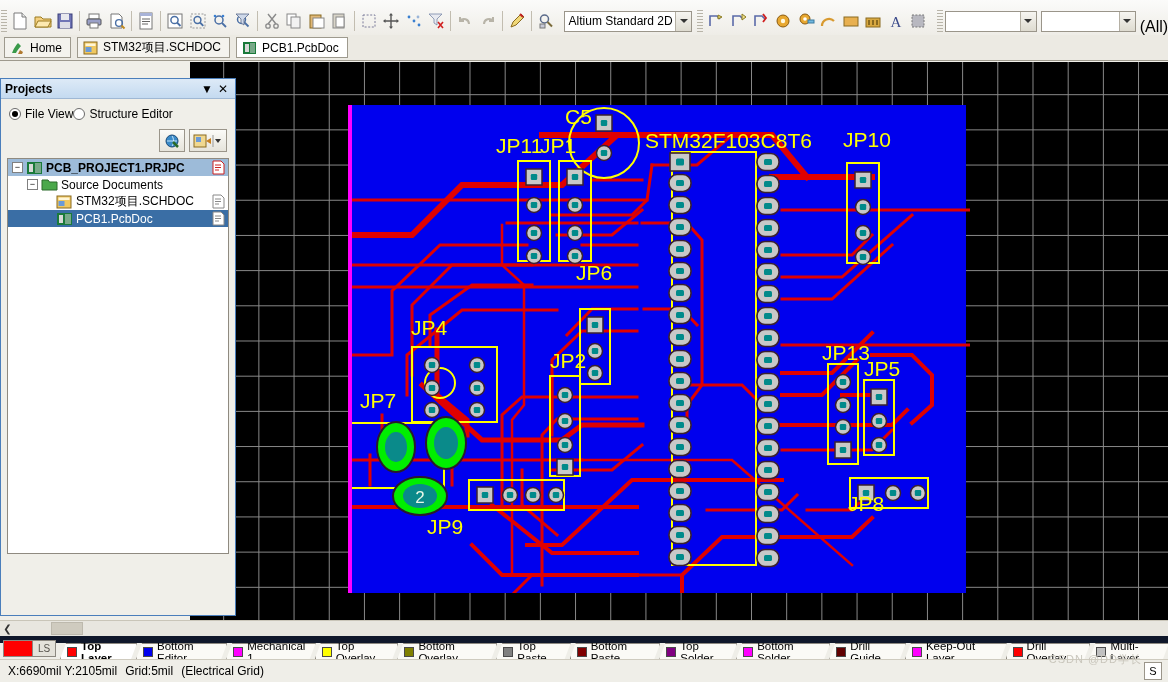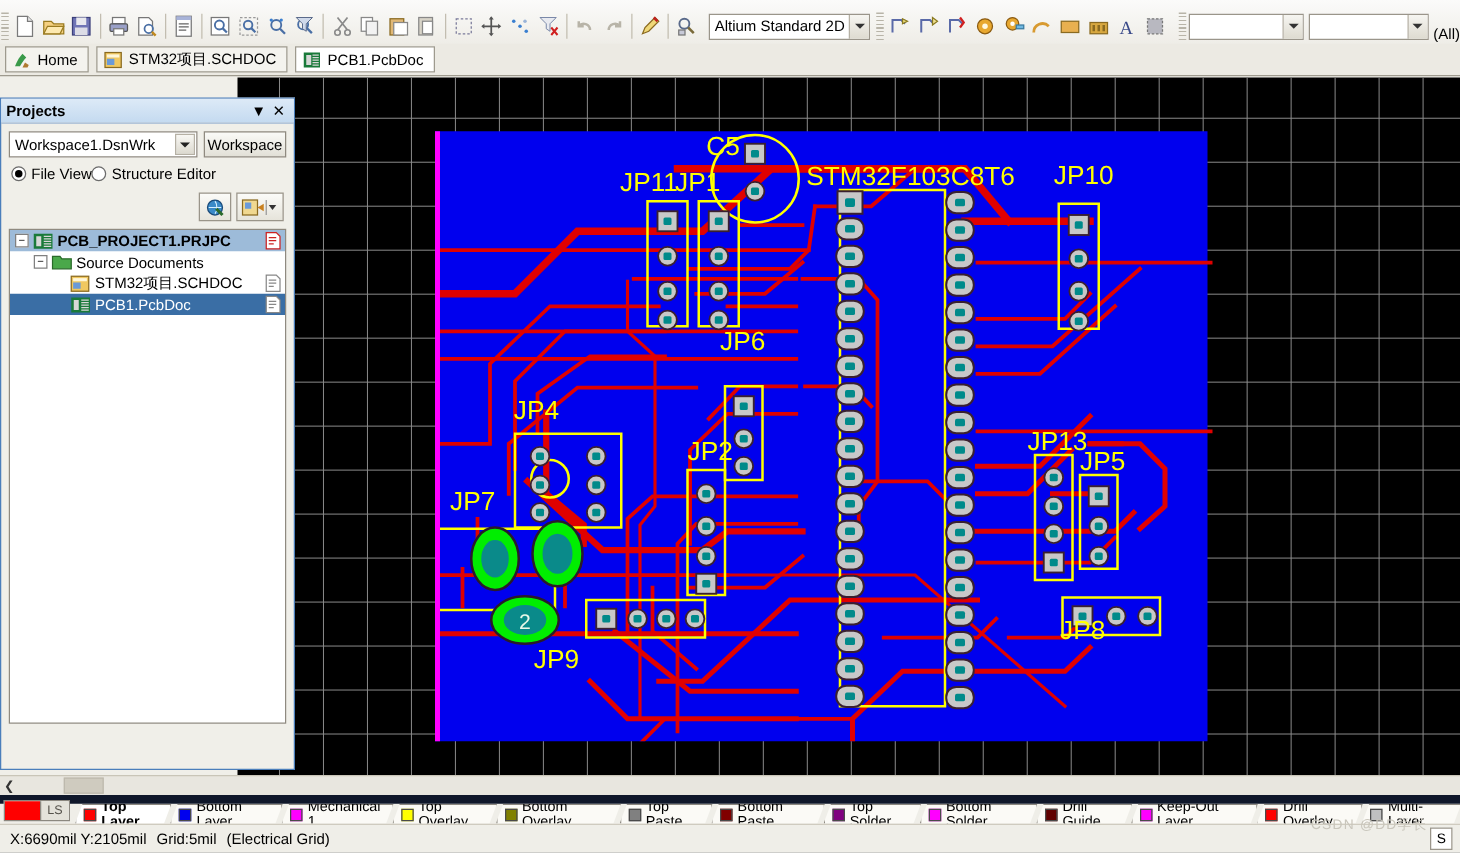--- a/index.html
+++ b/index.html
@@ -38,21 +38,21 @@
   .combo .arrow {
     position: absolute; right: 0; top: 0; width: 16px; height: 19px;
     background: linear-gradient(#f6f5f1,#dedbd0);
     border-left: 1px solid #b5b0a4;
     display: flex; align-items: center; justify-content: center;
   }
   .combo .arrow::after {
     content: ""; border-left: 4px solid transparent; border-right: 4px solid transparent;
     border-top: 4px solid #333;
   }
-  .alltxt { font-size: 12px; color: #000; margin-left: 4px; margin-top: 12px; }
+  .alltxt { font-size: 16px; color: #000; margin-left: 4px; margin-top: 12px; }
 
   
   .doctabs {
     position: absolute; left: 0; top: 35px; width: 1168px; height: 26px;
     background: #eceae3; border-bottom: 1px solid #9e9a8e;
     display: flex; align-items: center; padding-left: 4px; gap: 6px;
   }
   .dtab {
     height: 21px; display: flex; align-items: center; gap: 5px;
     padding: 0 8px 0 5px; background: #f4f3ee;
@@ -712,27 +712,20 @@
     </div>
   </div>
 
   <div class="panel">
     <div class="panel-head">
       <span class="panel-title">Projects</span>
       <span class="phbtn">▼</span>
       <span class="phbtn">✕</span>
     </div>
     <div class="panel-body">
-      <div class="row">
-        <div class="tfield">
-          <span>Workspace1.DsnWrk</span>
-          <span class="arrow"></span>
-        </div>
-        <div class="sbtn">Workspace</div>
-      </div>
       <div class="radios">
         <label class="radio">
           <span class="rk on"></span>
           <span>File View</span>
         </label>
         <label class="radio">
           <span class="rk"></span>
           <span>Structure Editor</span>
         </label>
       </div>
@@ -832,21 +825,21 @@
       <span class="sw" style="background: rgb(255, 0, 0);"></span>
       <span class="ls">LS</span>
     </div>
     <div id="layer-tabs-host" style="display:flex; align-items:flex-end; margin-left:4px;">
         <div class="ltab active">
           <span class="sw" style="background: rgb(255, 0, 0);"></span>
           <span>Top Layer</span>
         </div>
         <div class="ltab">
           <span class="sw" style="background: rgb(0, 0, 238);"></span>
-          <span>Bottom Layer</span>
+          <span>Bottom Editor</span>
         </div>
         <div class="ltab">
           <span class="sw" style="background: rgb(255, 0, 255);"></span>
           <span>Mechanical 1</span>
         </div>
         <div class="ltab">
           <span class="sw" style="background: rgb(255, 255, 0);"></span>
           <span>Top Overlay</span>
         </div>
         <div class="ltab">

